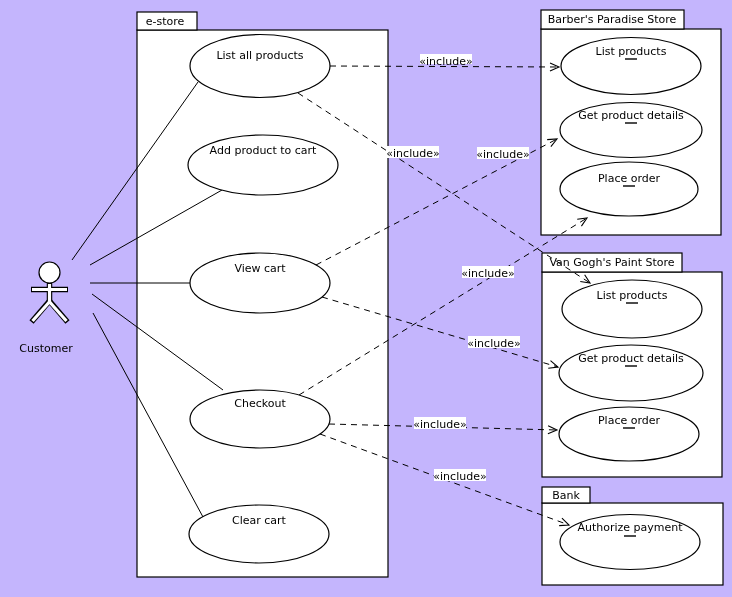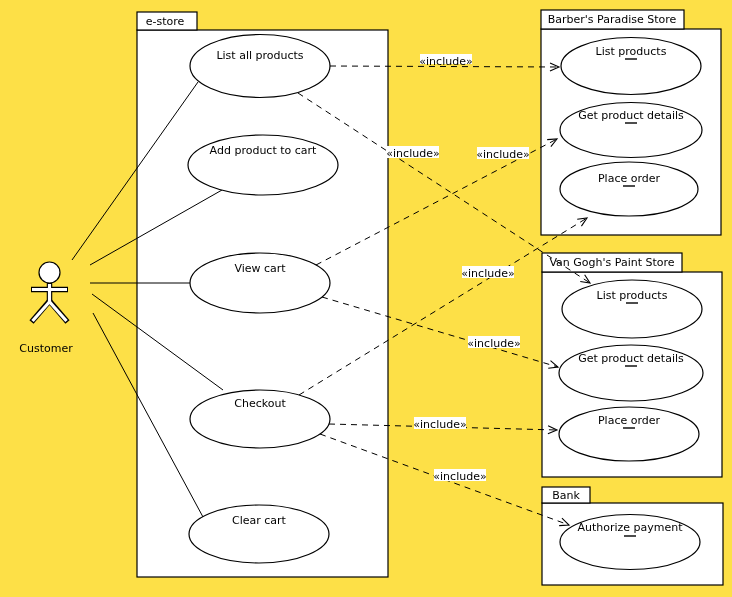--- a/index.html
+++ b/index.html
@@ -1,16 +1,16 @@
 <!DOCTYPE html>
 <html><head>
 <meta charset="utf-8">
 <style>
   html,body{margin:0;padding:0;background:#fff;}
-  .canvas{position:relative;width:732px;height:597px;background:#fde047;overflow:hidden;
+  .canvas{position:relative;width:732px;height:597px;background:#c4b5fd;overflow:hidden;
           font-family:"DejaVu Sans","Liberation Sans",sans-serif;}
   svg{position:absolute;left:0;top:0;}
   svg text{font-family:"DejaVu Sans","Liberation Sans",sans-serif;font-size:11px;fill:#000;}
   svg text.tab{font-size:11px;}
 </style>
 </head>
 <body>
 
 <div class="canvas">
 <svg width="732" height="597" viewBox="0 0 732 597">

